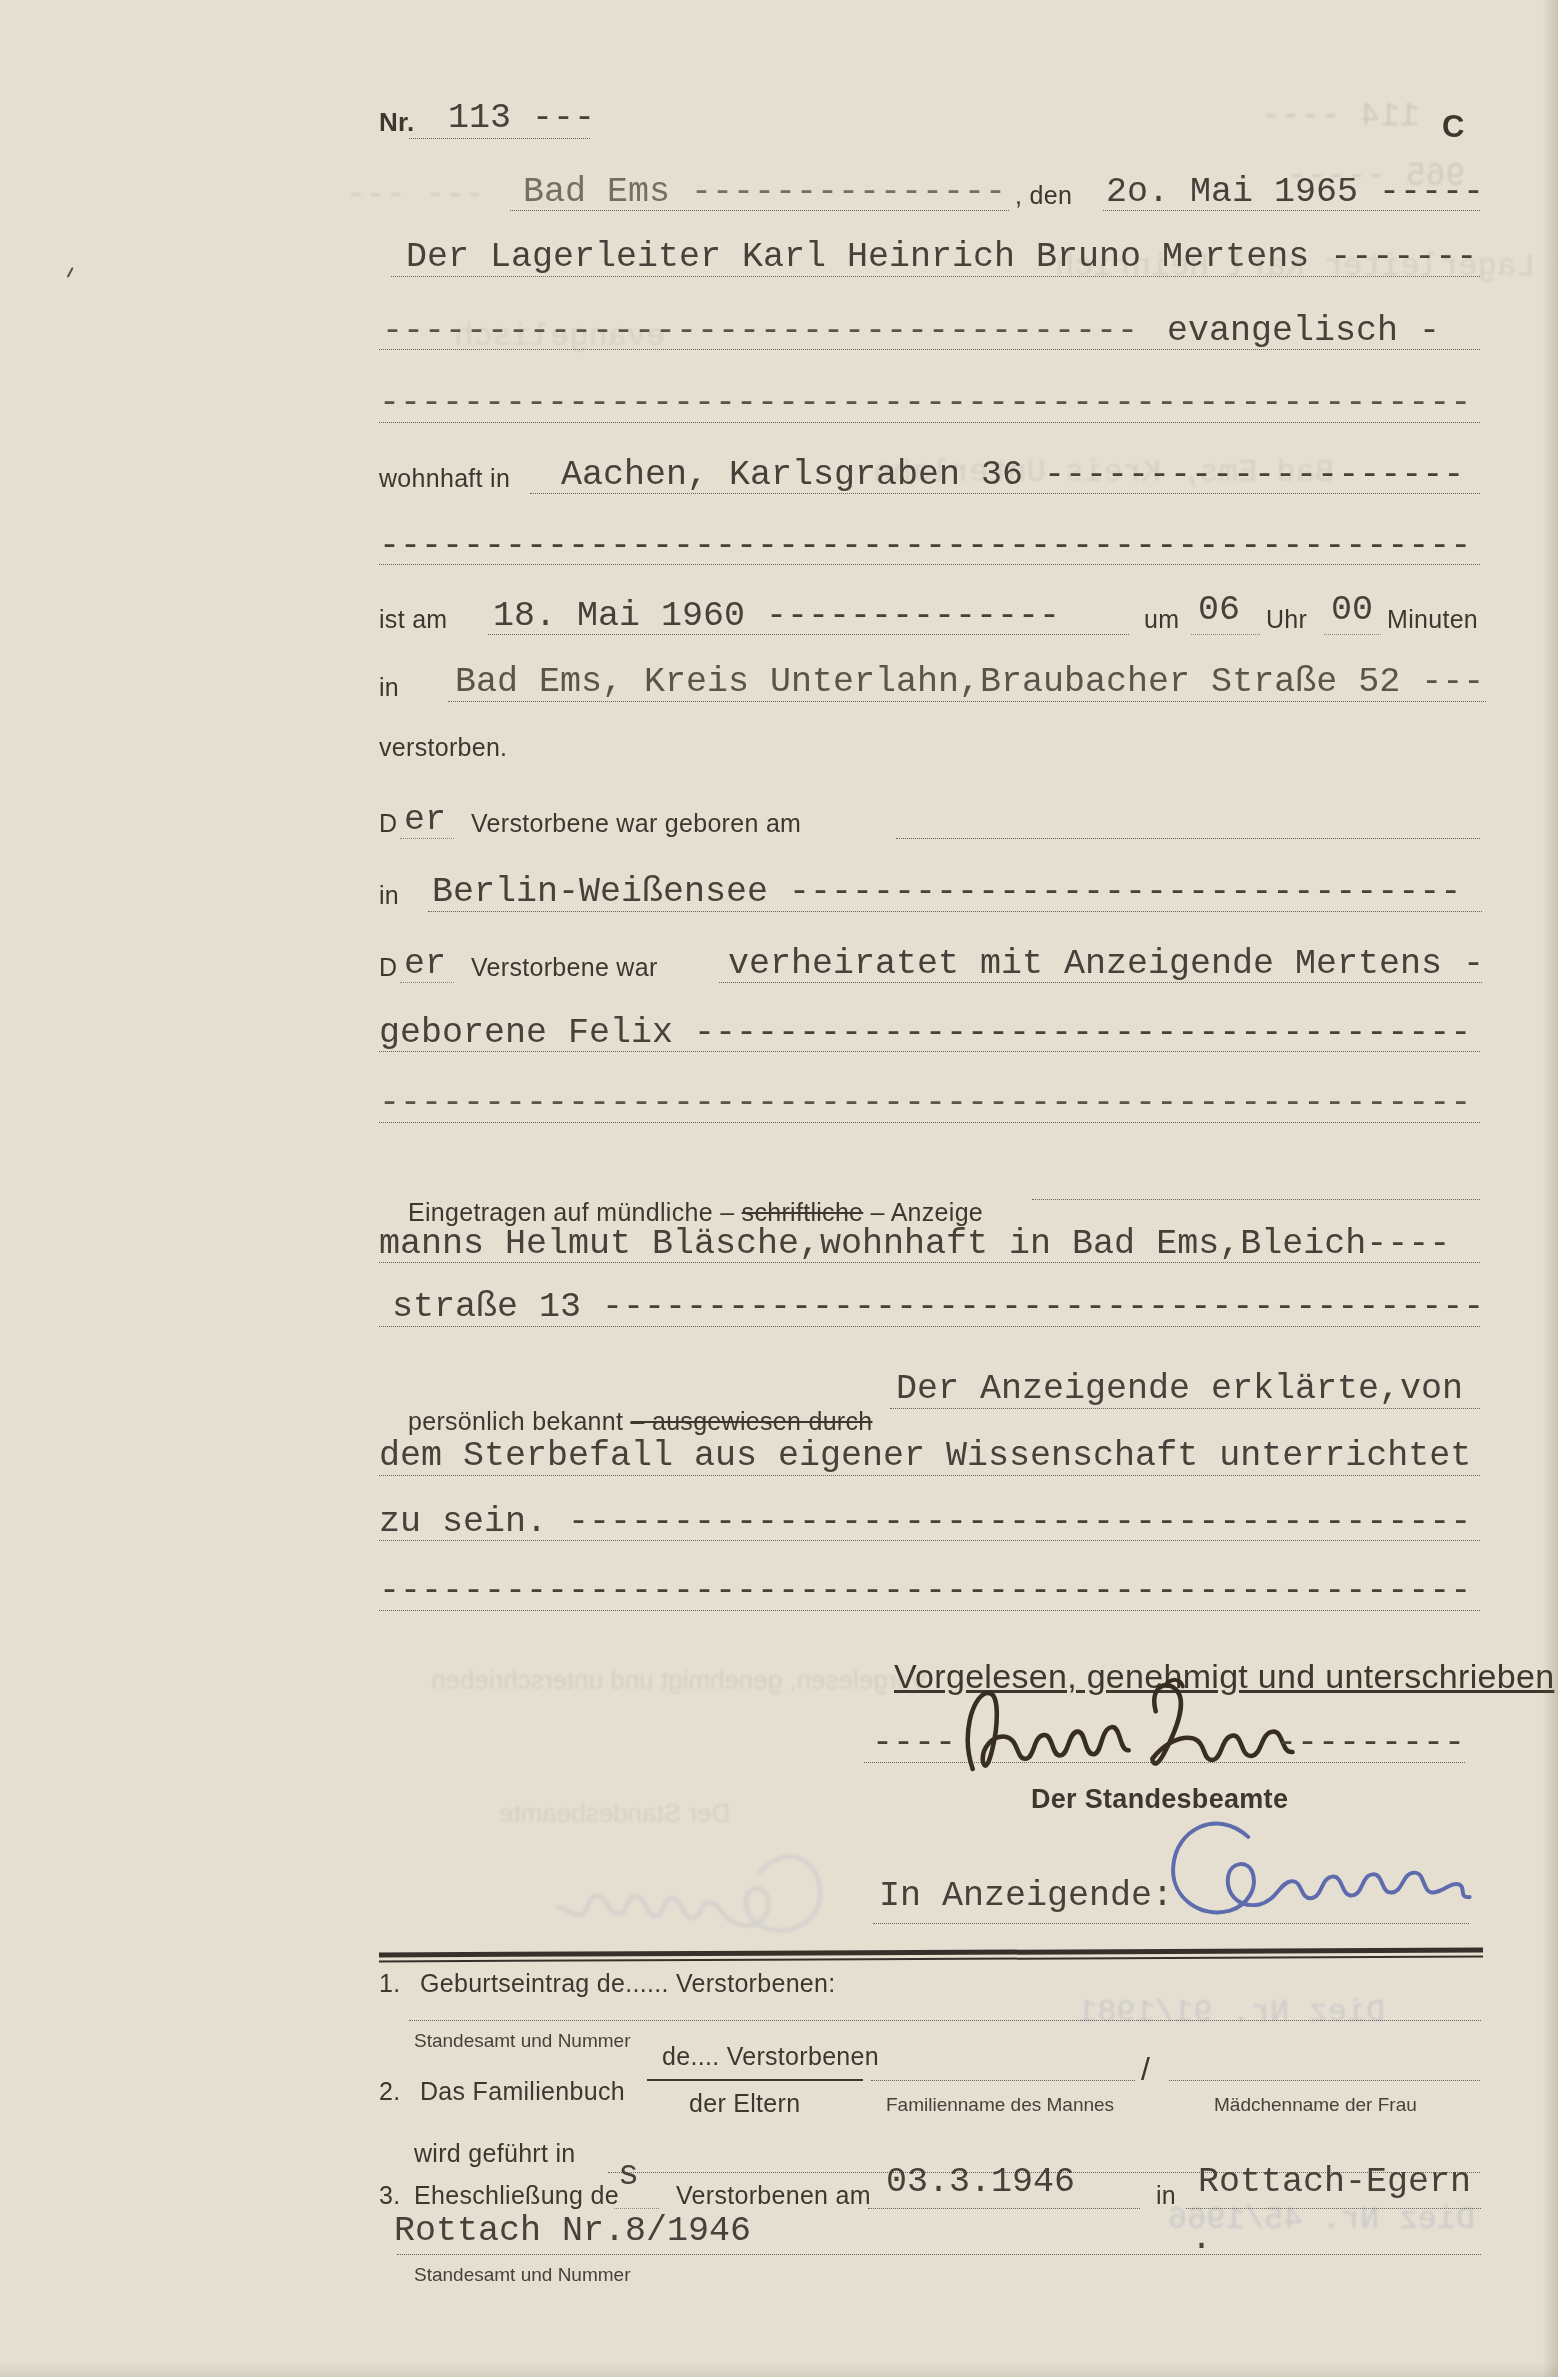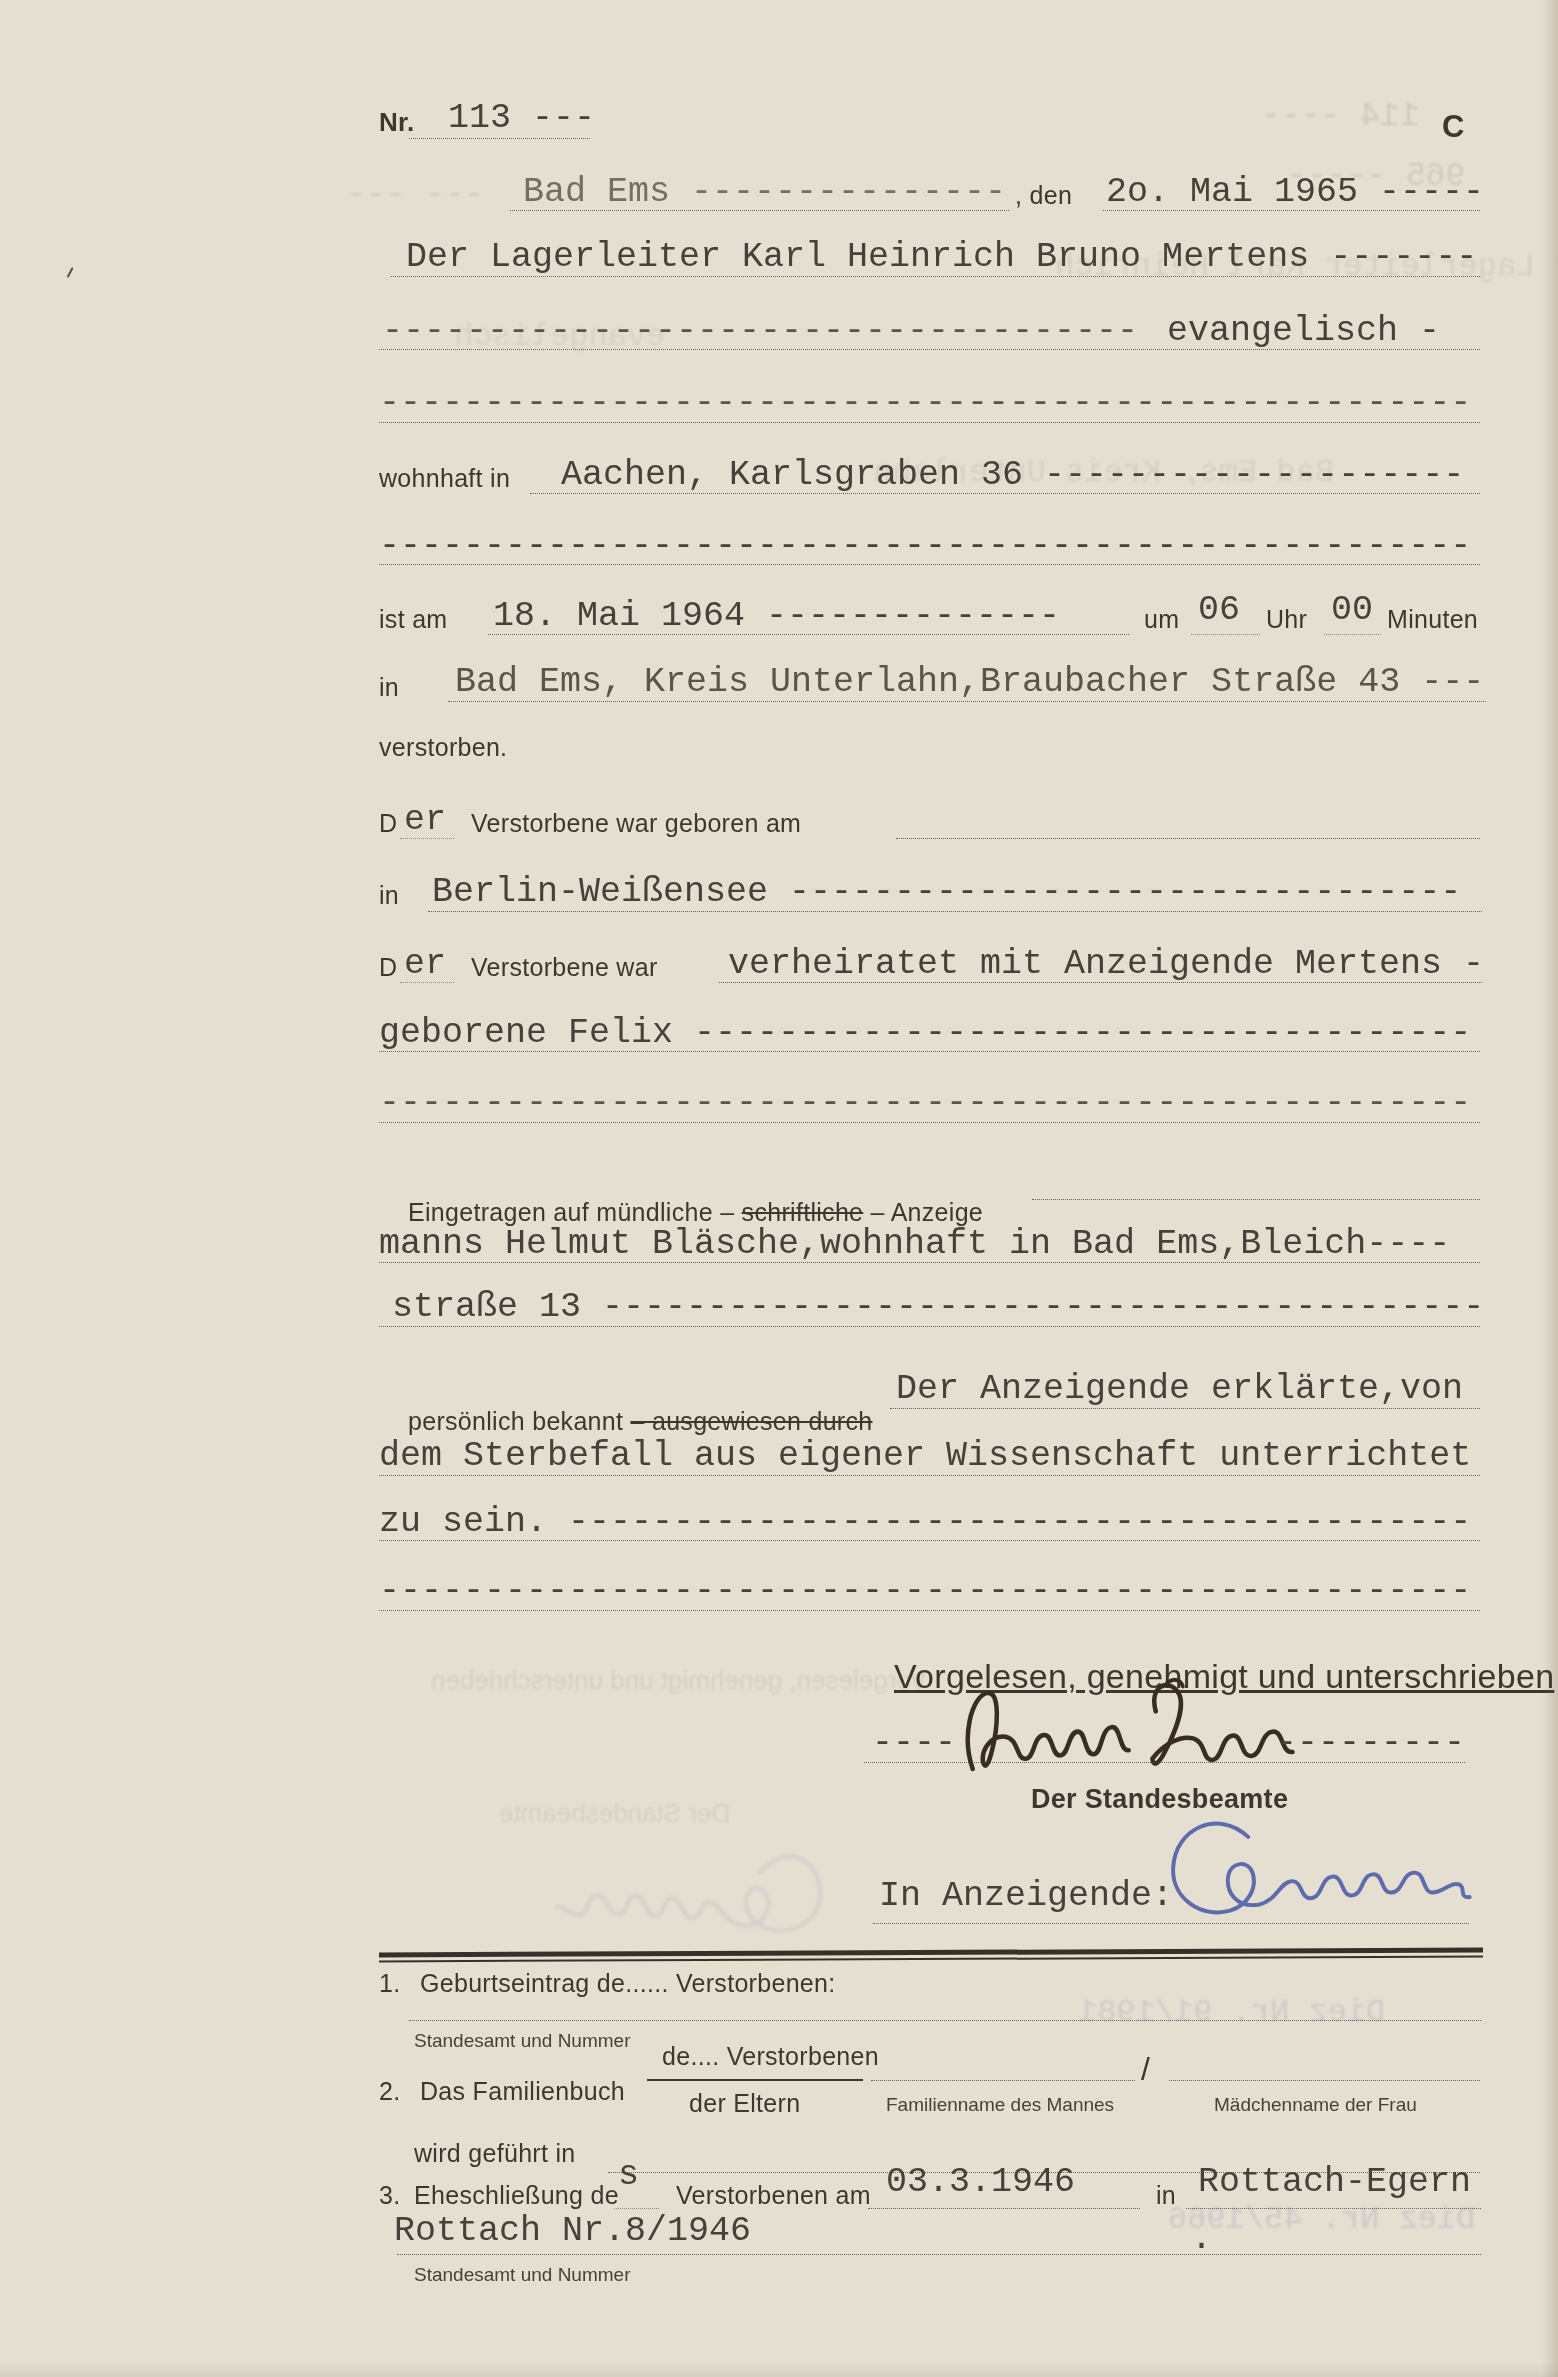--- a/index.html
+++ b/index.html
@@ -75,32 +75,32 @@
   <div class="rule" style="left:379px;top:422px;width:1101px;"></div>
 
   <span class="abs printed" style="left:379px;top:464px;">wohnhaft in</span>
   <span class="abs typed" style="left:561px;top:455px;">Aachen, Karlsgraben 36 --------------------</span>
   <div class="rule" style="left:530px;top:493px;width:950px;"></div>
 
   <span class="abs typed" style="left:379px;top:526px;">----------------------------------------------------</span>
   <div class="rule" style="left:379px;top:564px;width:1101px;"></div>
 
   <span class="abs printed" style="left:379px;top:605px;">ist am</span>
-  <span class="abs typed" style="left:493px;top:596px;">18. Mai 1964 --------------</span>
+  <span class="abs typed" style="left:493px;top:596px;">18. Mai 1960 --------------</span>
   <span class="abs printed" style="left:1144px;top:605px;">um</span>
   <span class="abs typed" style="left:1198px;top:590px;">06</span>
   <span class="abs printed" style="left:1266px;top:605px;">Uhr</span>
   <span class="abs typed" style="left:1331px;top:590px;">00</span>
   <span class="abs printed" style="left:1387px;top:605px;">Minuten</span>
   <div class="rule" style="left:488px;top:634px;width:641px;"></div>
   <div class="rule rule-f" style="left:1191px;top:634px;width:69px;"></div>
   <div class="rule rule-f" style="left:1324px;top:634px;width:57px;"></div>
 
   <span class="abs printed" style="left:379px;top:673px;">in</span>
-  <span class="abs typed t-med" style="left:455px;top:662px;">Bad Ems, Kreis Unterlahn,Braubacher Straße 43 ---</span>
+  <span class="abs typed t-med" style="left:455px;top:662px;">Bad Ems, Kreis Unterlahn,Braubacher Straße 52 ---</span>
   <div class="rule" style="left:448px;top:701px;width:1038px;"></div>
 
   <span class="abs printed" style="left:379px;top:733px;">verstorben.</span>
 
   <span class="abs printed" style="left:379px;top:809px;">D</span>
   <span class="abs typed" style="left:404px;top:800px;">er</span>
   <span class="abs printed" style="left:471px;top:809px;">Verstorbene war geboren am</span>
   <div class="rule rule-f" style="left:400px;top:838px;width:54px;"></div>
   <div class="rule" style="left:896px;top:838px;width:584px;"></div>
 

